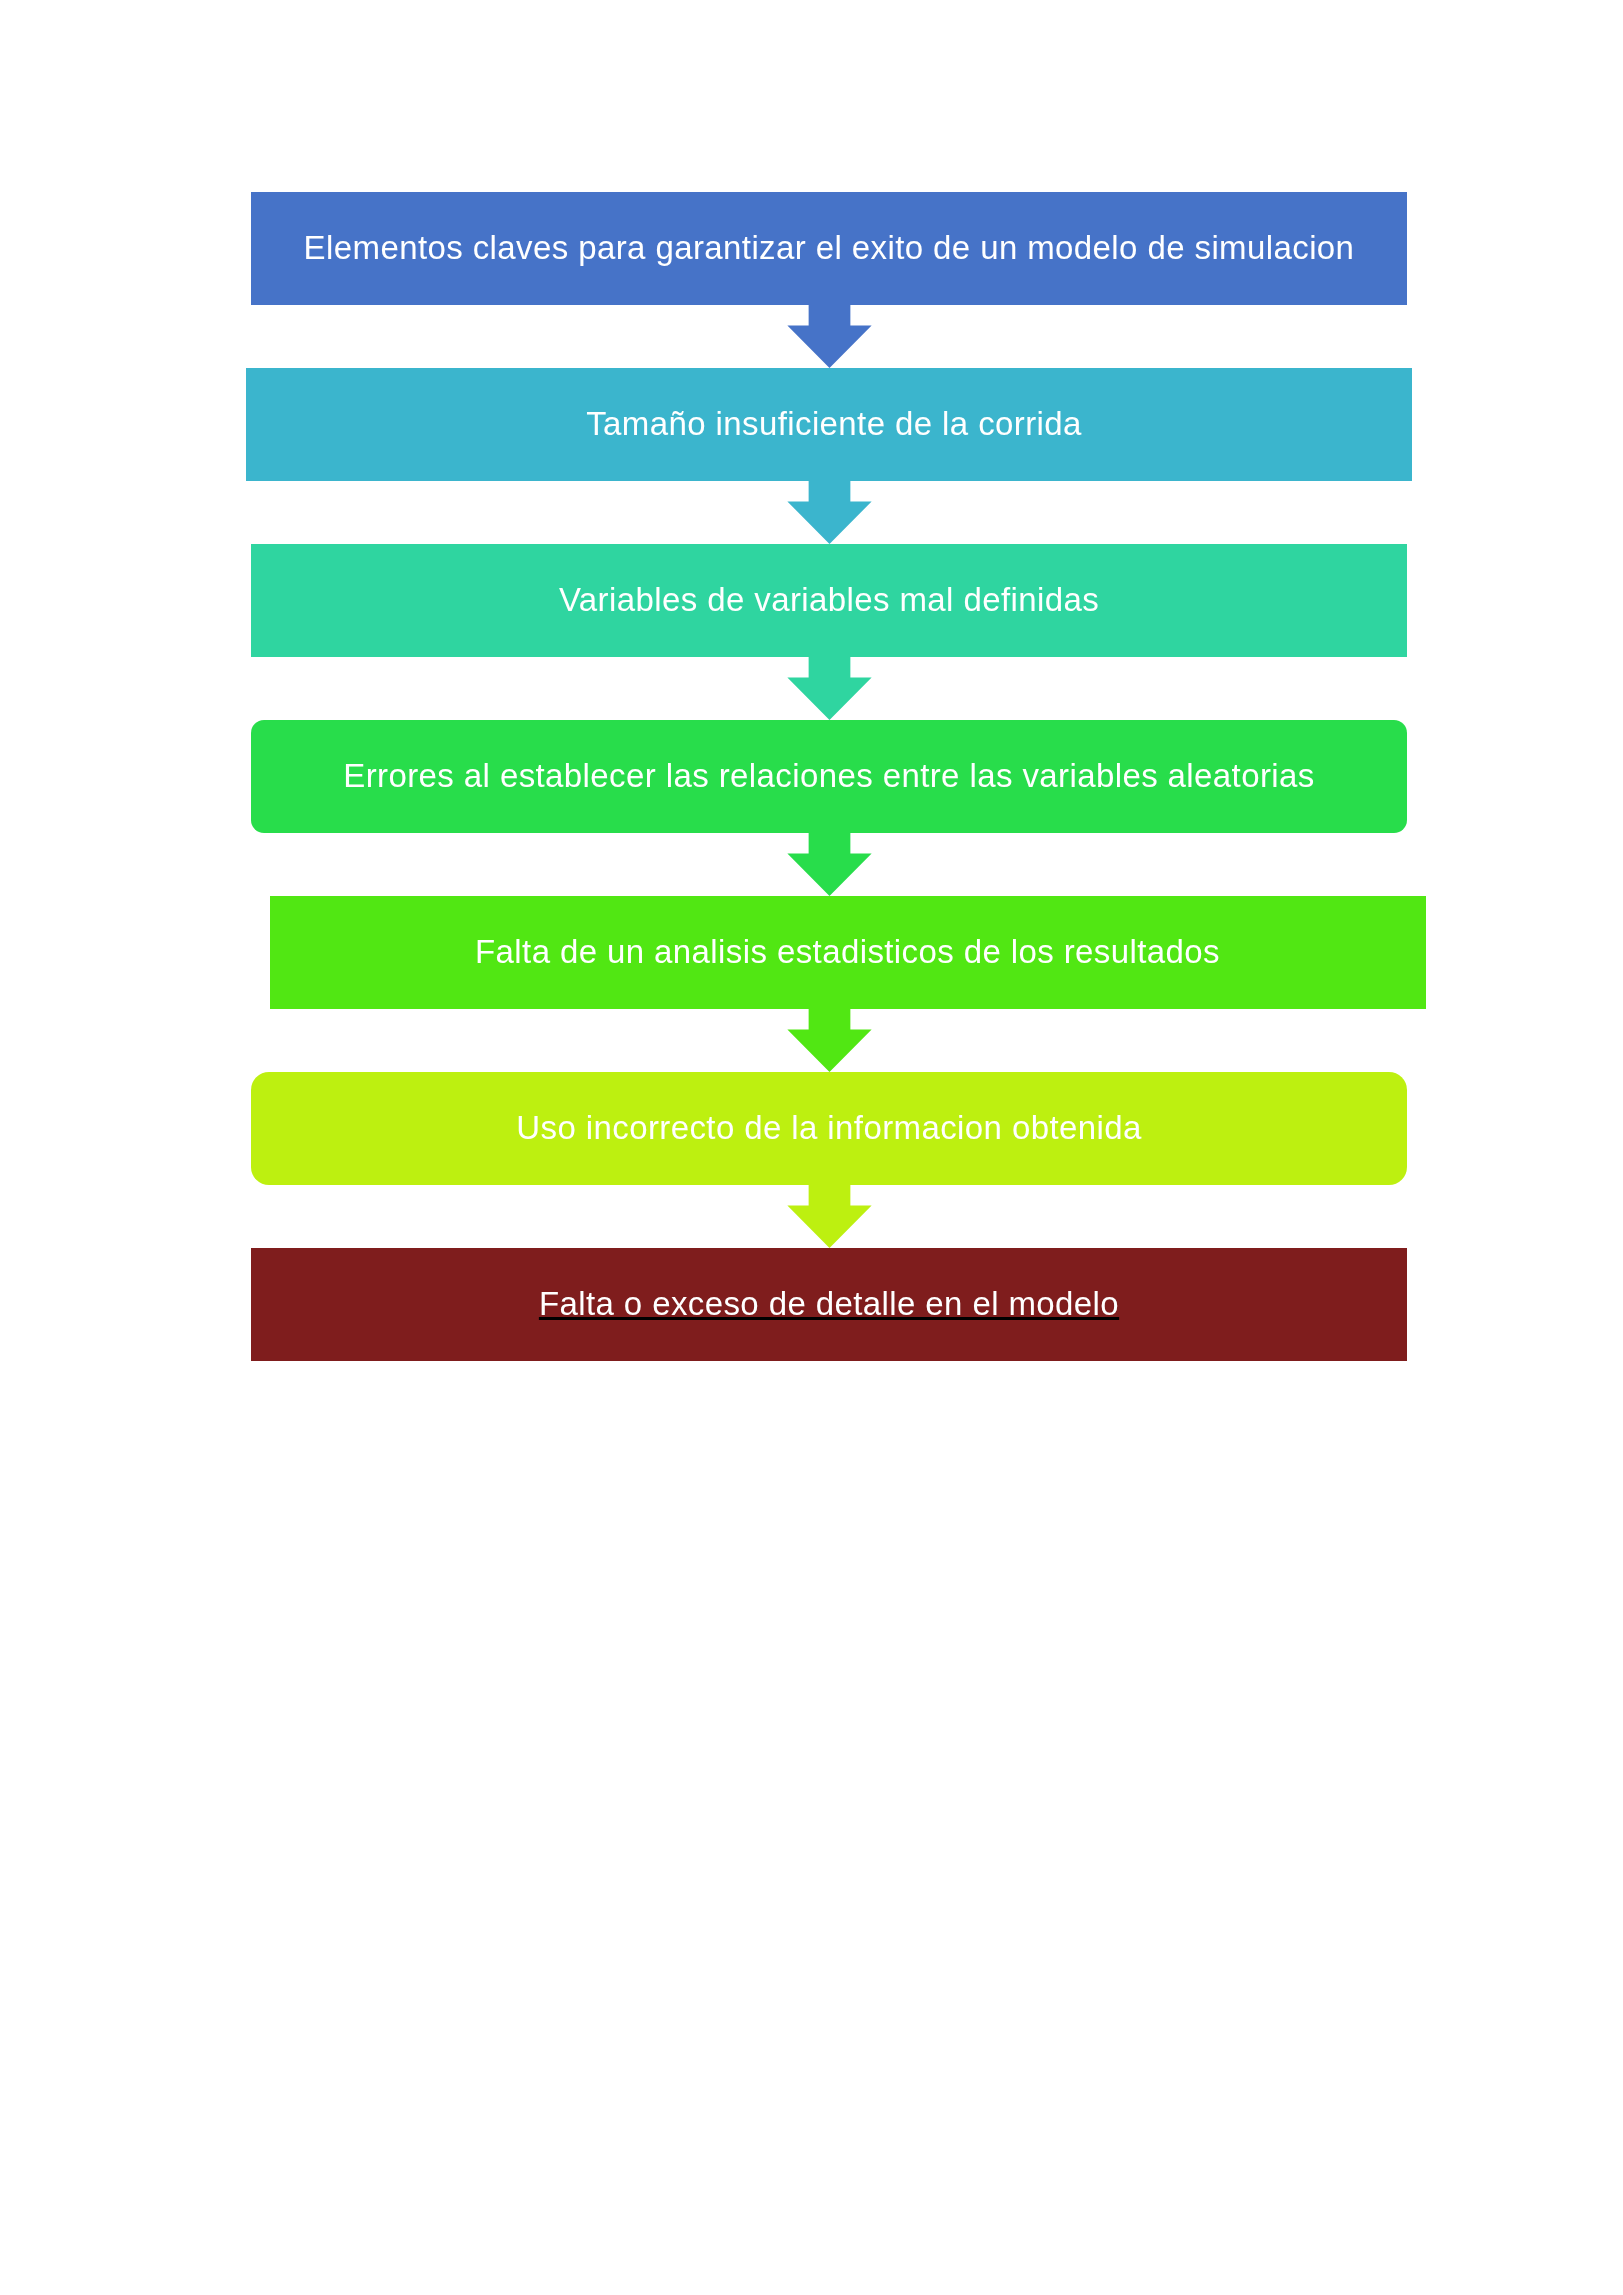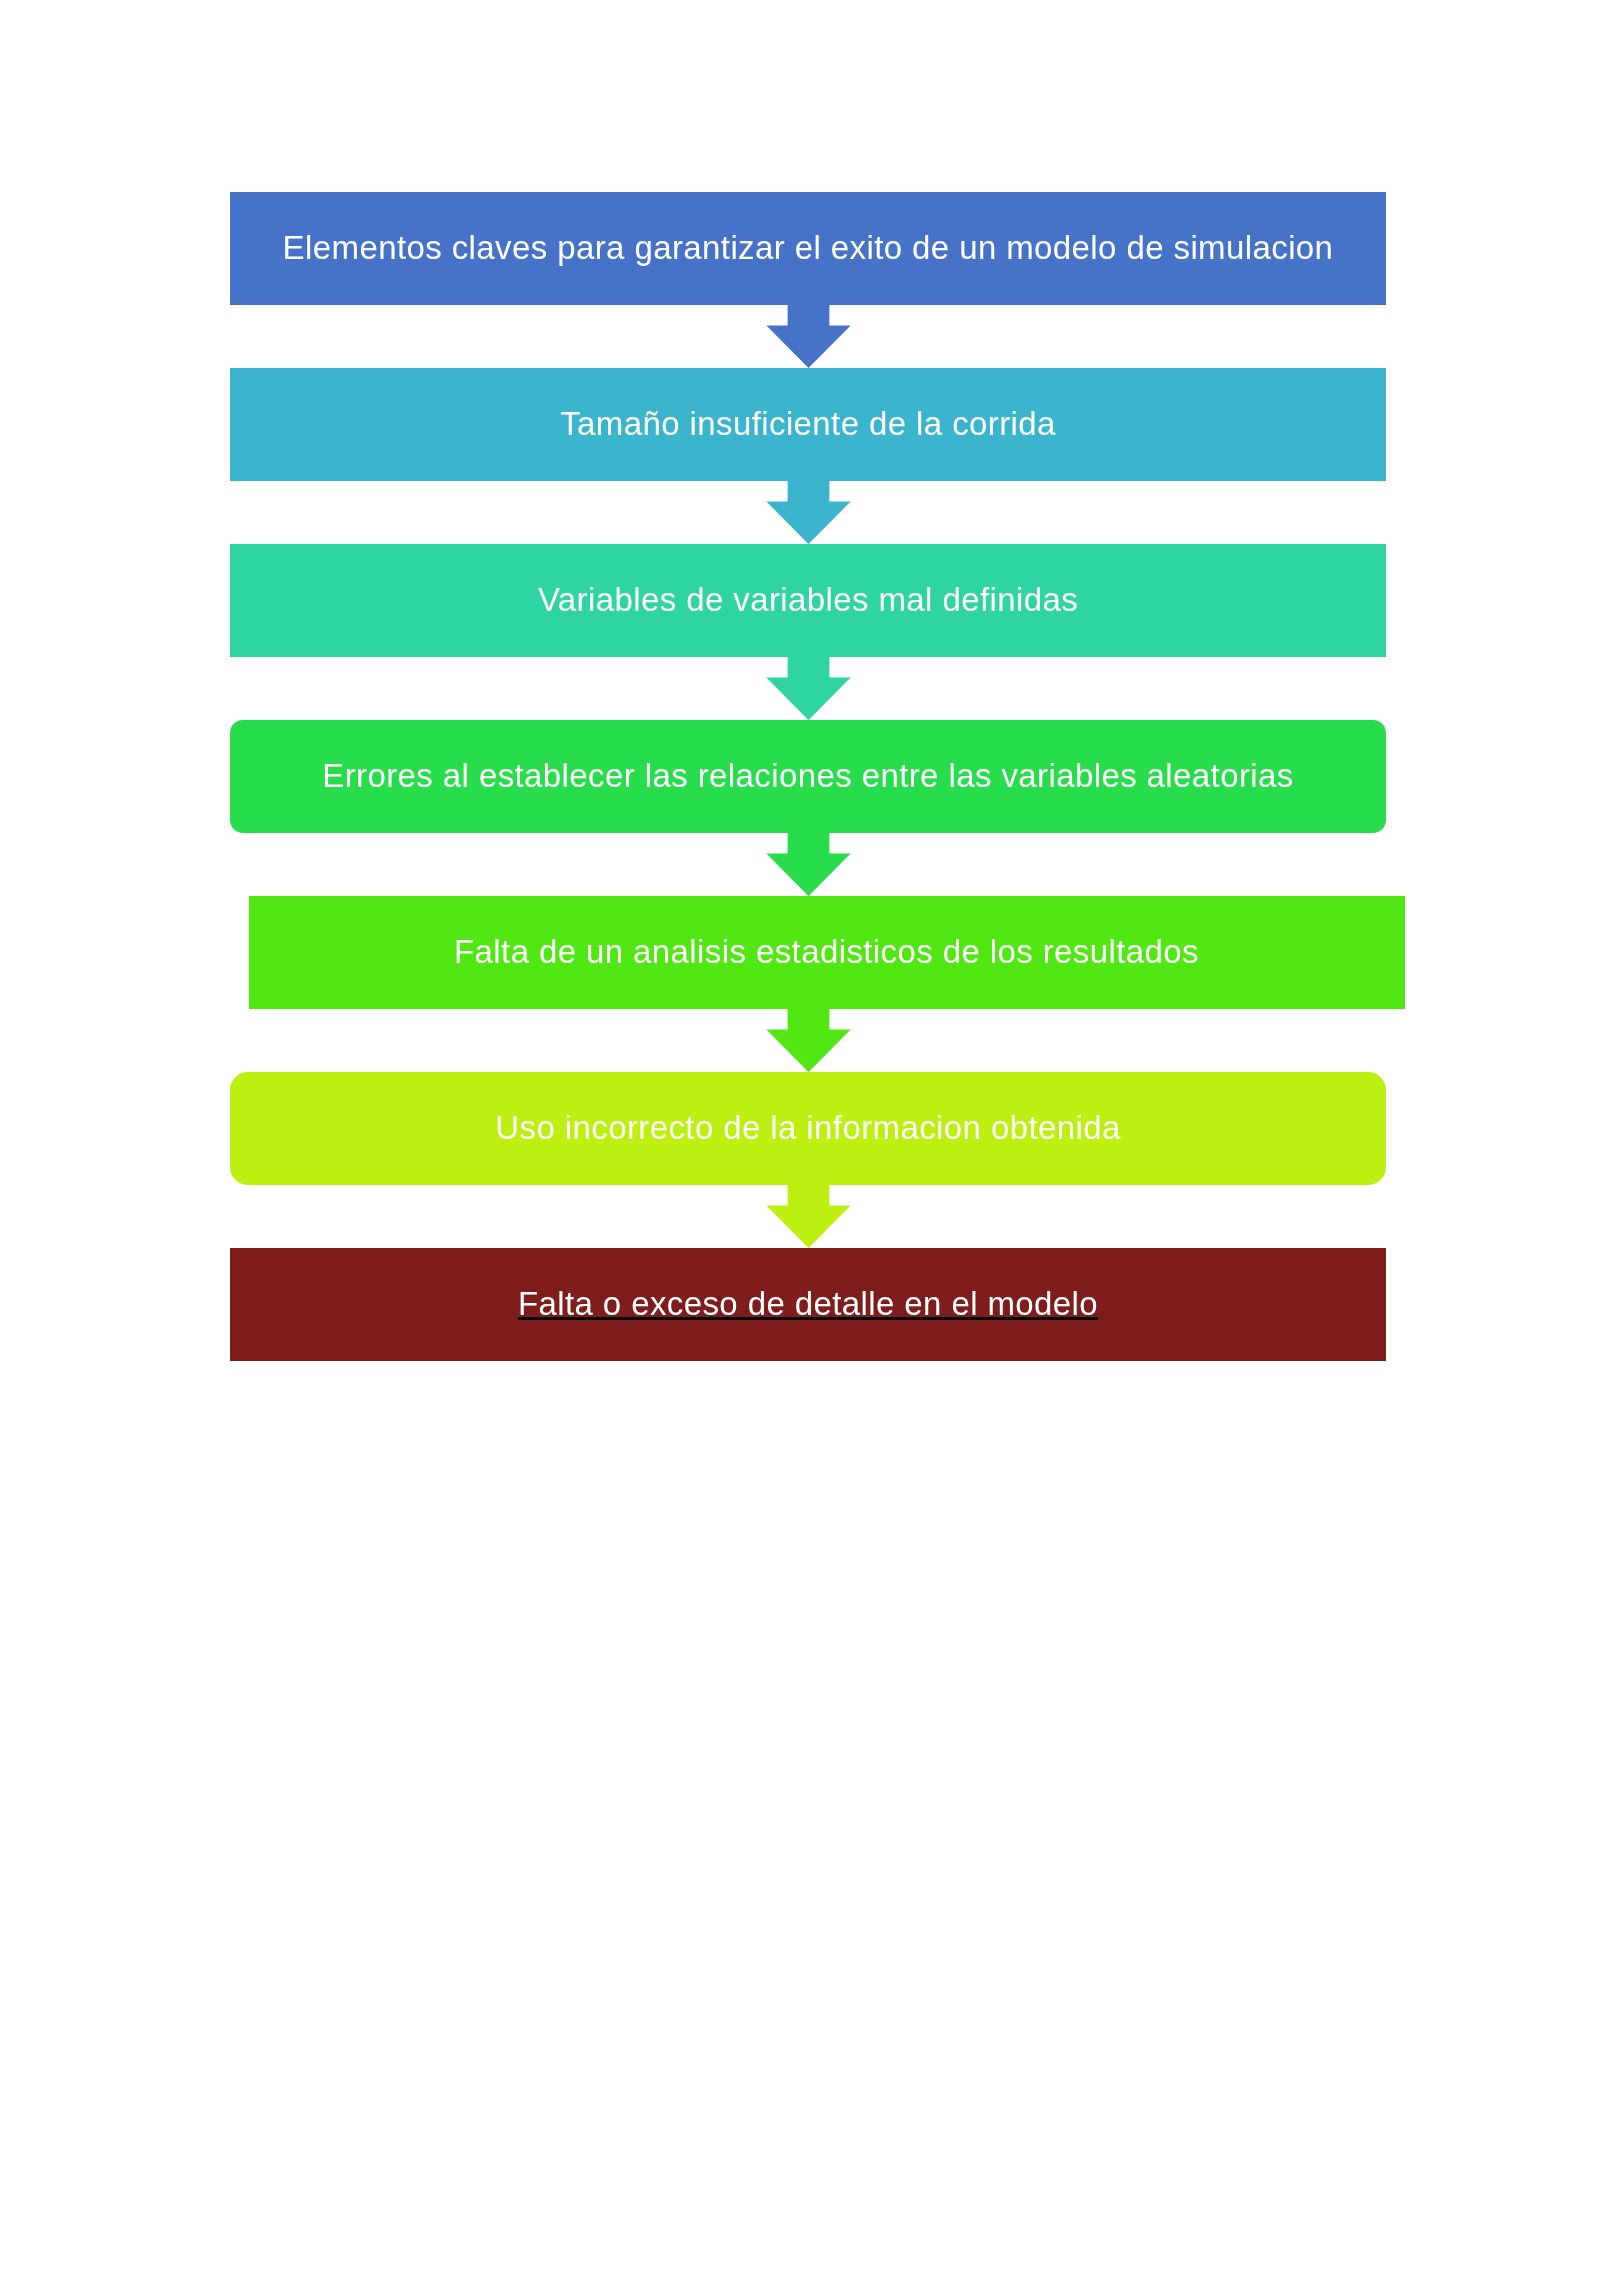--- a/index.html
+++ b/index.html
@@ -6,21 +6,21 @@
   body {
     width: 1623px;
     height: 2295px;
     background: #ffffff;
     position: relative;
     overflow: hidden;
     font-family: "Liberation Sans", sans-serif;
   }
   .flow {
     position: absolute;
-    left: 230px;
+    left: 251px;
     top: 192px;
     width: 1156px;
     display: flex;
     flex-direction: column;
     align-items: center;
   }
   .box {
     width: 100%;
     height: 113px;
     display: flex;
@@ -48,21 +48,21 @@
 <div class="flow">
 
   <div class="box" style="background: rgb(70, 115, 200);">
     <span class="label">Elementos claves para garantizar el exito de un modelo de simulacion</span>
   </div>
 
   <svg class="arrow" viewBox="0 0 107 80" xmlns="http://www.w3.org/2000/svg">
     <polygon points="27,0 80,0 80,26 107,26 53.5,80 0,26 27,26" fill="#4673c8"></polygon>
   </svg>
 
-  <div class="box" style="background: rgb(59, 181, 205);">
+  <div class="box" style="background: rgb(59, 181, 205); padding-left: 10px;">
     <span class="label">Tamaño insuficiente de la corrida</span>
   </div>
 
   <svg class="arrow" viewBox="0 0 107 80" xmlns="http://www.w3.org/2000/svg">
     <polygon points="27,0 80,0 80,26 107,26 53.5,80 0,26 27,26" fill="#3bb5cd"></polygon>
   </svg>
 
   <div class="box" style="background: rgb(47, 213, 160);">
     <span class="label">Variables de variables mal definidas</span>
   </div>

